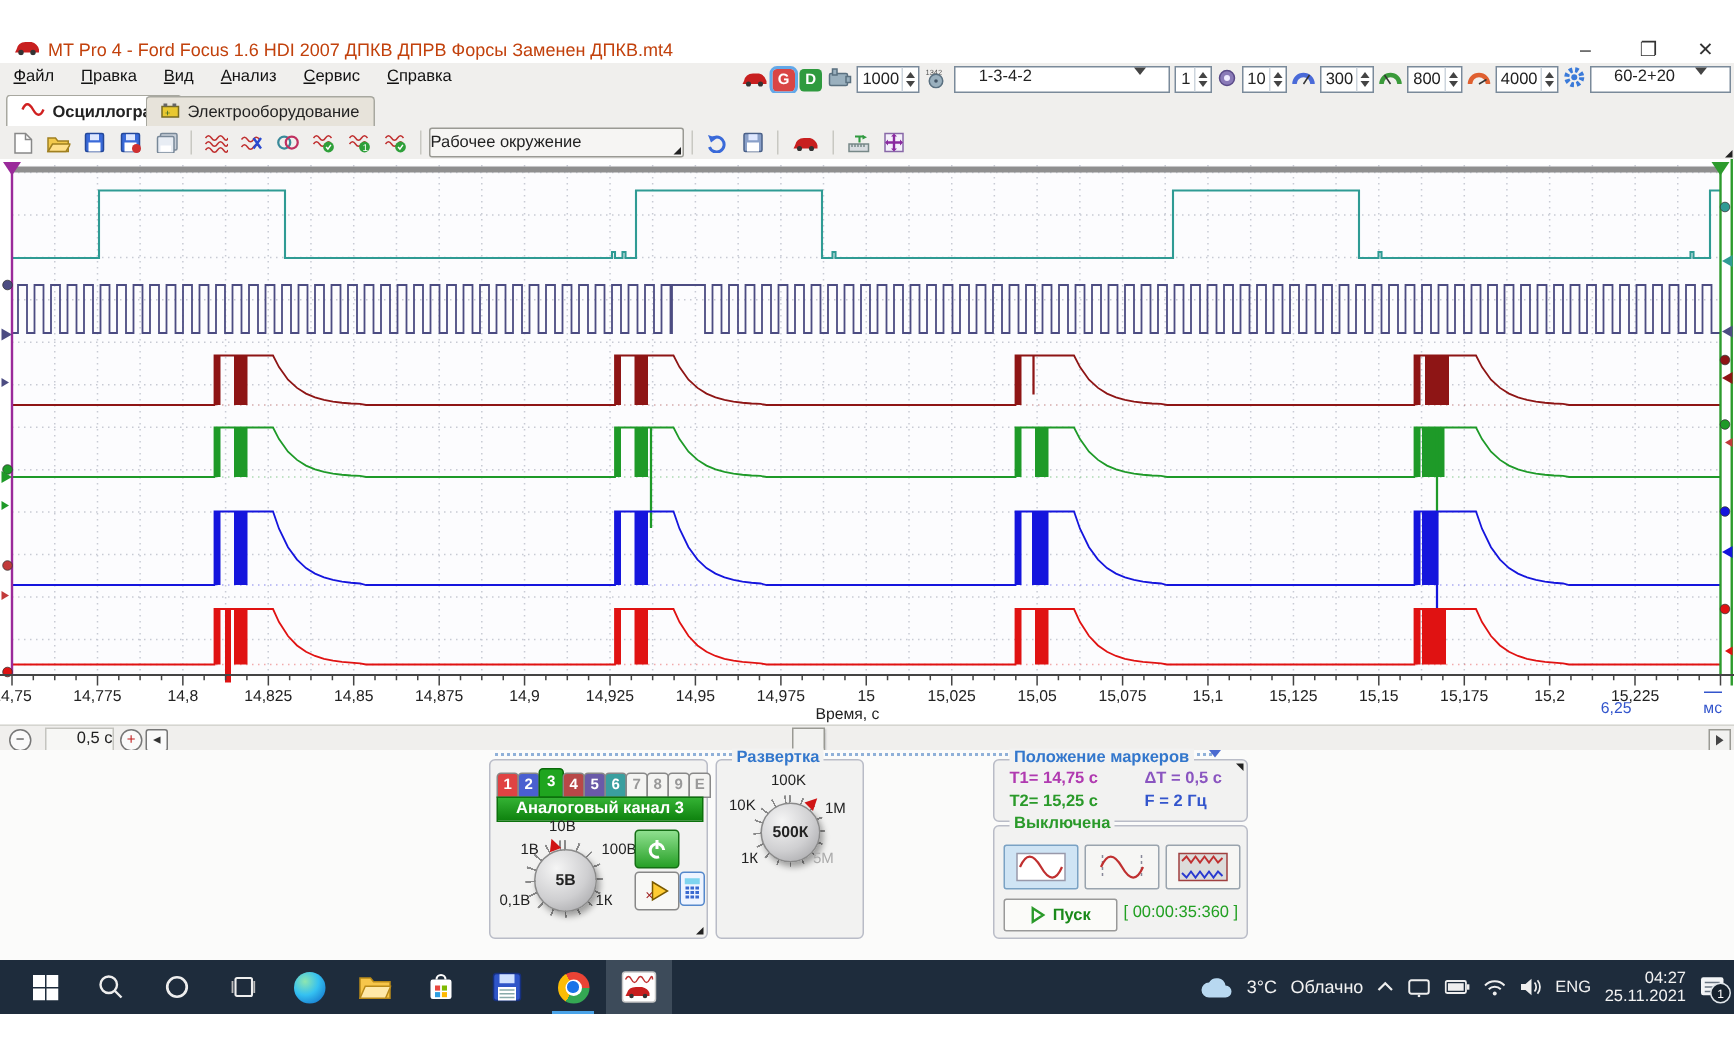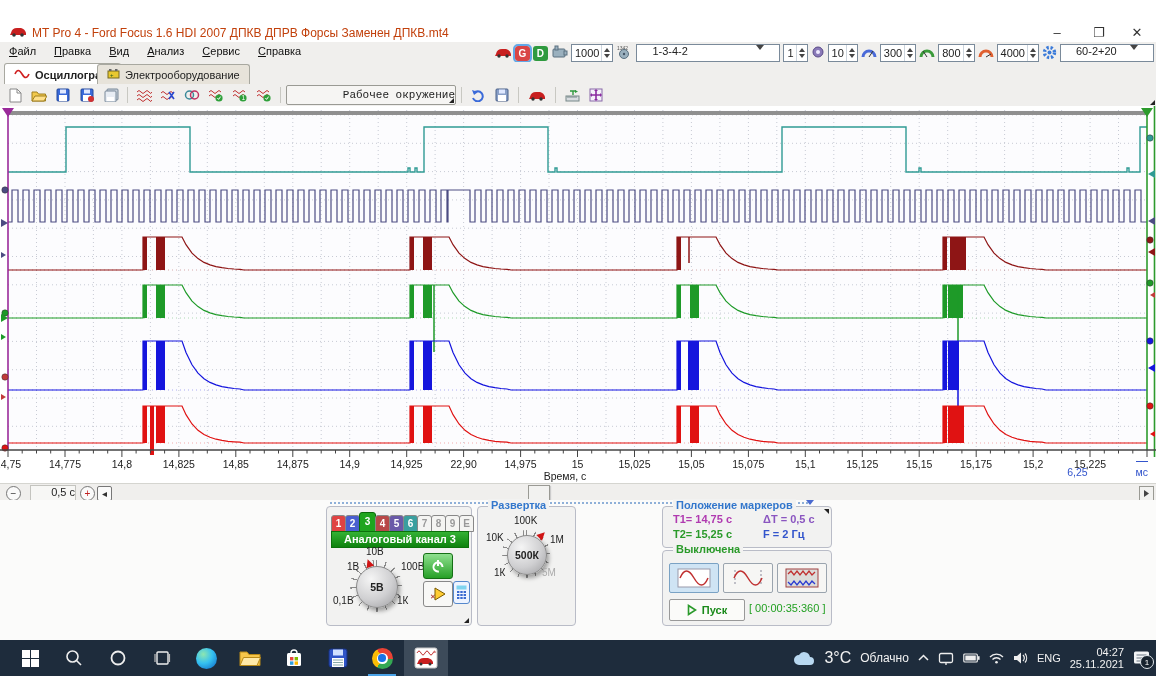--- a/index.html
+++ b/index.html
@@ -32,22 +32,22 @@
   
   #tabbar{position:absolute;left:0;top:62px;width:1156px;height:22px;background:#f0efed;border-bottom:1px solid #c9c9c4;}
   .tab{position:absolute;top:2px;height:19px;display:flex;align-items:center;gap:5px;padding:0 9px;
        border:1px solid #a8a8a0;border-bottom:none;border-radius:3px 3px 0 0;background:#e7e3da;font-size:11px;}
   .tab.active{background:#ffffff;height:21px;top:1px;font-weight:bold;}
 
   
   #toolbar2{position:absolute;left:0;top:84px;width:1156px;height:22px;background:#f0efed;display:flex;align-items:center;gap:2px;padding-left:4px;box-sizing:border-box;}
   .tbtn{width:20px;height:19px;display:flex;align-items:center;justify-content:center;border:1px solid transparent;border-radius:2px;}
   .tsep{width:1px;height:16px;background:#c8c8c2;margin:0 3px;}
-  #workspace-btn{position:relative;display:flex;align-items:center;justify-content:flex-end;width:168px;height:18px;
-     background:#f6f5f3;border:1px solid #9a9a94;border-radius:2px;font-size:11px;font-family:Liberation Mono, monospace;}
+  #workspace-btn{position:relative;display:flex;align-items:center;justify-content:flex-start;width:168px;height:18px;
+     background:#f6f5f3;border:1px solid #9a9a94;border-radius:2px;font-size:11px;}
   .corner{position:absolute;right:1px;bottom:1px;width:0;height:0;border-left:5px solid transparent;border-bottom:5px solid #222;}
 
   
   #scope-svg{position:absolute;left:0;top:106px;}
   #axis-area{position:absolute;left:0;top:458px;width:1156px;height:25px;overflow:hidden;}
   .axis-label{position:absolute;top:0;width:44px;text-align:center;font-size:10.5px;color:#222;}
   #axis-title{position:absolute;left:520px;top:12px;width:90px;text-align:center;font-size:10.5px;color:#222;}
   #perdiv{position:absolute;right:8px;top:8px;font-size:10.5px;color:#3355cc;}
   #perdiv .bar{border-top:1px solid #3355cc;padding-top:4px;margin-left:45px;}
 
@@ -460,21 +460,21 @@
     <span id="axis-title">Время, с</span>
     <span id="perdiv"><span>6,25</span> <span class="bar">мс</span></span>
   <span class="axis-label" style="left: -14px;">14,75</span>
       <span class="axis-label" style="left: 42.95px;">14,775</span>
       <span class="axis-label" style="left: 99.9px;">14,8</span>
       <span class="axis-label" style="left: 156.85px;">14,825</span>
       <span class="axis-label" style="left: 213.8px;">14,85</span>
       <span class="axis-label" style="left: 270.75px;">14,875</span>
       <span class="axis-label" style="left: 327.7px;">14,9</span>
       <span class="axis-label" style="left: 384.65px;">14,925</span>
-      <span class="axis-label" style="left: 441.6px;">22,90</span>
+      <span class="axis-label" style="left: 441.6px;">14,95</span>
       <span class="axis-label" style="left: 498.55px;">14,975</span>
       <span class="axis-label" style="left: 555.5px;">15</span>
       <span class="axis-label" style="left: 612.45px;">15,025</span>
       <span class="axis-label" style="left: 669.4px;">15,05</span>
       <span class="axis-label" style="left: 726.35px;">15,075</span>
       <span class="axis-label" style="left: 783.3px;">15,1</span>
       <span class="axis-label" style="left: 840.25px;">15,125</span>
       <span class="axis-label" style="left: 897.2px;">15,15</span>
       <span class="axis-label" style="left: 954.15px;">15,175</span>
       <span class="axis-label" style="left: 1011.1px;">15,2</span>
@@ -681,21 +681,21 @@
           <circle cx="16" cy="17" r="1.5" fill="#333"></circle>
         </svg>
       </span>
 
     <span id="tb-right">
       <span class="trayico">
           <svg width="22" height="15" viewBox="0 0 22 15">
             <path d="M6,14 a5,5 0 0 1 0,-10 a6,6 0 0 1 11,2 a4,4 0 0 1 0,8z" fill="#b8d8f0"></path>
           </svg>
         </span>
-      <span style="font-size:16px">3°C</span>
+      <span style="font-size:12px">3°C</span>
       <span style="font-size:12px">Облачно</span>
       <span class="trayico">
           <svg width="11" height="8" viewBox="0 0 11 8">
             <path d="M1,6 L5.5,1.5 L10,6" fill="none" stroke="#eee" stroke-width="1.5"></path>
           </svg>
         </span>
       <span class="trayico">
           <svg width="16" height="13" viewBox="0 0 16 13">
             <rect x="1.5" y="1.5" width="13" height="9" rx="1.5" fill="none" stroke="#eee" stroke-width="1.3"></rect>
             <circle cx="8" cy="12" r="0.9" fill="#eee"></circle>

